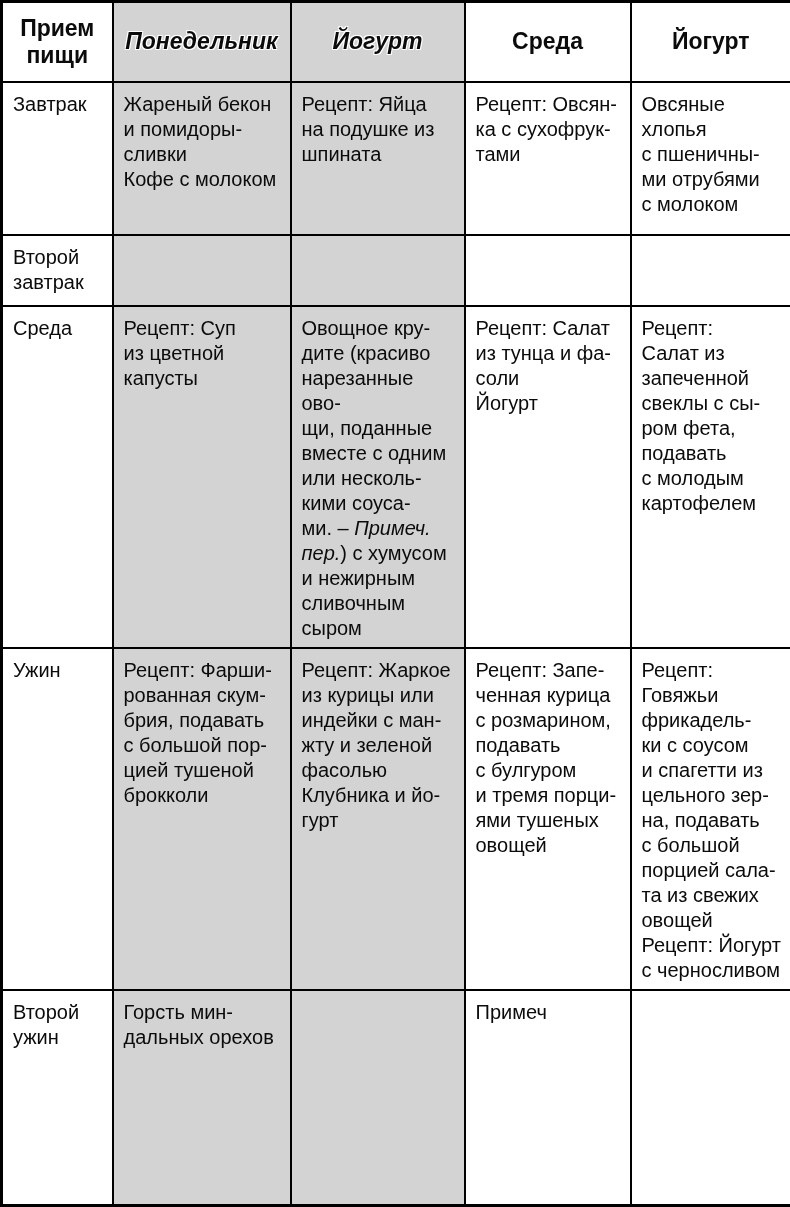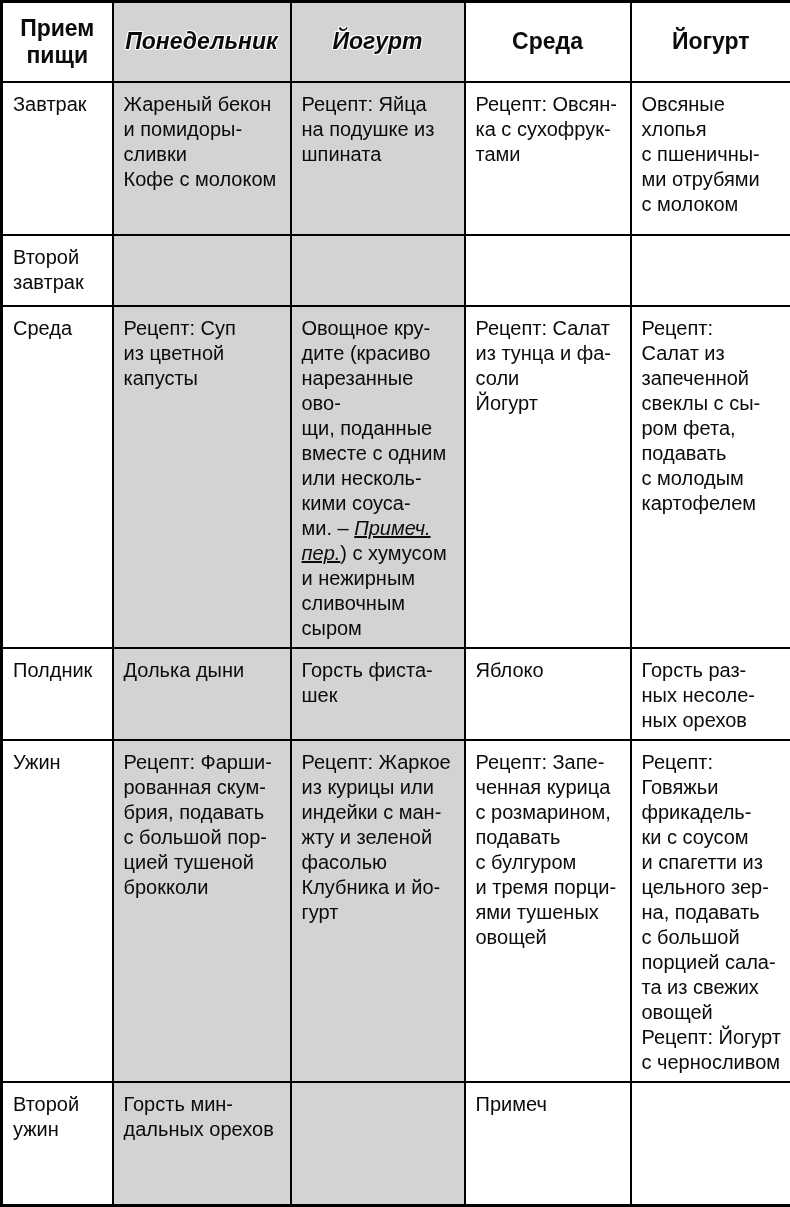--- a/index.html
+++ b/index.html
@@ -43,21 +43,21 @@
     background: #ffffff;
   }
   .shade {
     background: #d3d3d4 !important;
   }
   thead th.shade {
     text-shadow: 1px 1px 0 #ffffff, -1px -1px 0 #ffffff,
                  1px -1px 0 #ffffff, -1px 1px 0 #ffffff;
     font-style: italic;
   }
-  i { font-style: italic; text-decoration: underline; }
+  i { font-style: italic; }
 </style>
 </head>
 <body>
 
 <table class="meal-plan">
   <colgroup>
     <col style="width:111px">
     <col style="width:178px">
     <col style="width:174px">
     <col style="width:166px">
@@ -87,27 +87,20 @@
       <td></td>
       <td></td>
     </tr>
     <tr style="height:329px">
       <td class="rowlabel">Среда</td>
       <td class="shade">Рецепт: Суп<br>из цветной<br>капусты</td>
       <td class="shade">Овощное кру-<br>дите (красиво<br>нарезанные ово-<br>щи, поданные<br>вместе с одним<br>или несколь-<br>кими соуса-<br>ми. – <i>Примеч.</i><br><i>пер.</i>) с хумусом<br>и нежирным<br>сливочным<br>сыром</td>
       <td>Рецепт: Салат<br>из тунца и фа-<br>соли<br>Йогурт</td>
       <td>Рецепт:<br>Салат из<br>запеченной<br>свеклы с сы-<br>ром фета,<br>подавать<br>с молодым<br>картофелем</td>
     </tr>
-    <tr style="height:91px">
-      <td class="rowlabel">Полдник</td>
-      <td class="shade">Долька дыни</td>
-      <td class="shade">Горсть фиста-<br>шек</td>
-      <td>Яблоко</td>
-      <td>Горсть раз-<br>ных несоле-<br>ных орехов</td>
-    </tr>
     <tr style="height:336px">
       <td class="rowlabel">Ужин</td>
       <td class="shade">Рецепт: Фарши-<br>рованная скум-<br>брия, подавать<br>с большой пор-<br>цией тушеной<br>брокколи</td>
       <td class="shade">Рецепт: Жаркое<br>из курицы или<br>индейки с ман-<br>жту и зеленой<br>фасолью<br>Клубника и йо-<br>гурт</td>
       <td>Рецепт: Запе-<br>ченная курица<br>с розмарином,<br>подавать<br>с булгуром<br>и тремя порци-<br>ями тушеных<br>овощей</td>
       <td>Рецепт:<br>Говяжьи<br>фрикадель-<br>ки с соусом<br>и спагетти из<br>цельного зер-<br>на, подавать<br>с большой<br>порцией сала-<br>та из свежих<br>овощей<br>Рецепт: Йогурт<br>с черносливом</td>
     </tr>
     <tr>
       <td class="rowlabel">Второй<br>ужин</td>
       <td class="shade">Горсть мин-<br>дальных орехов</td>

